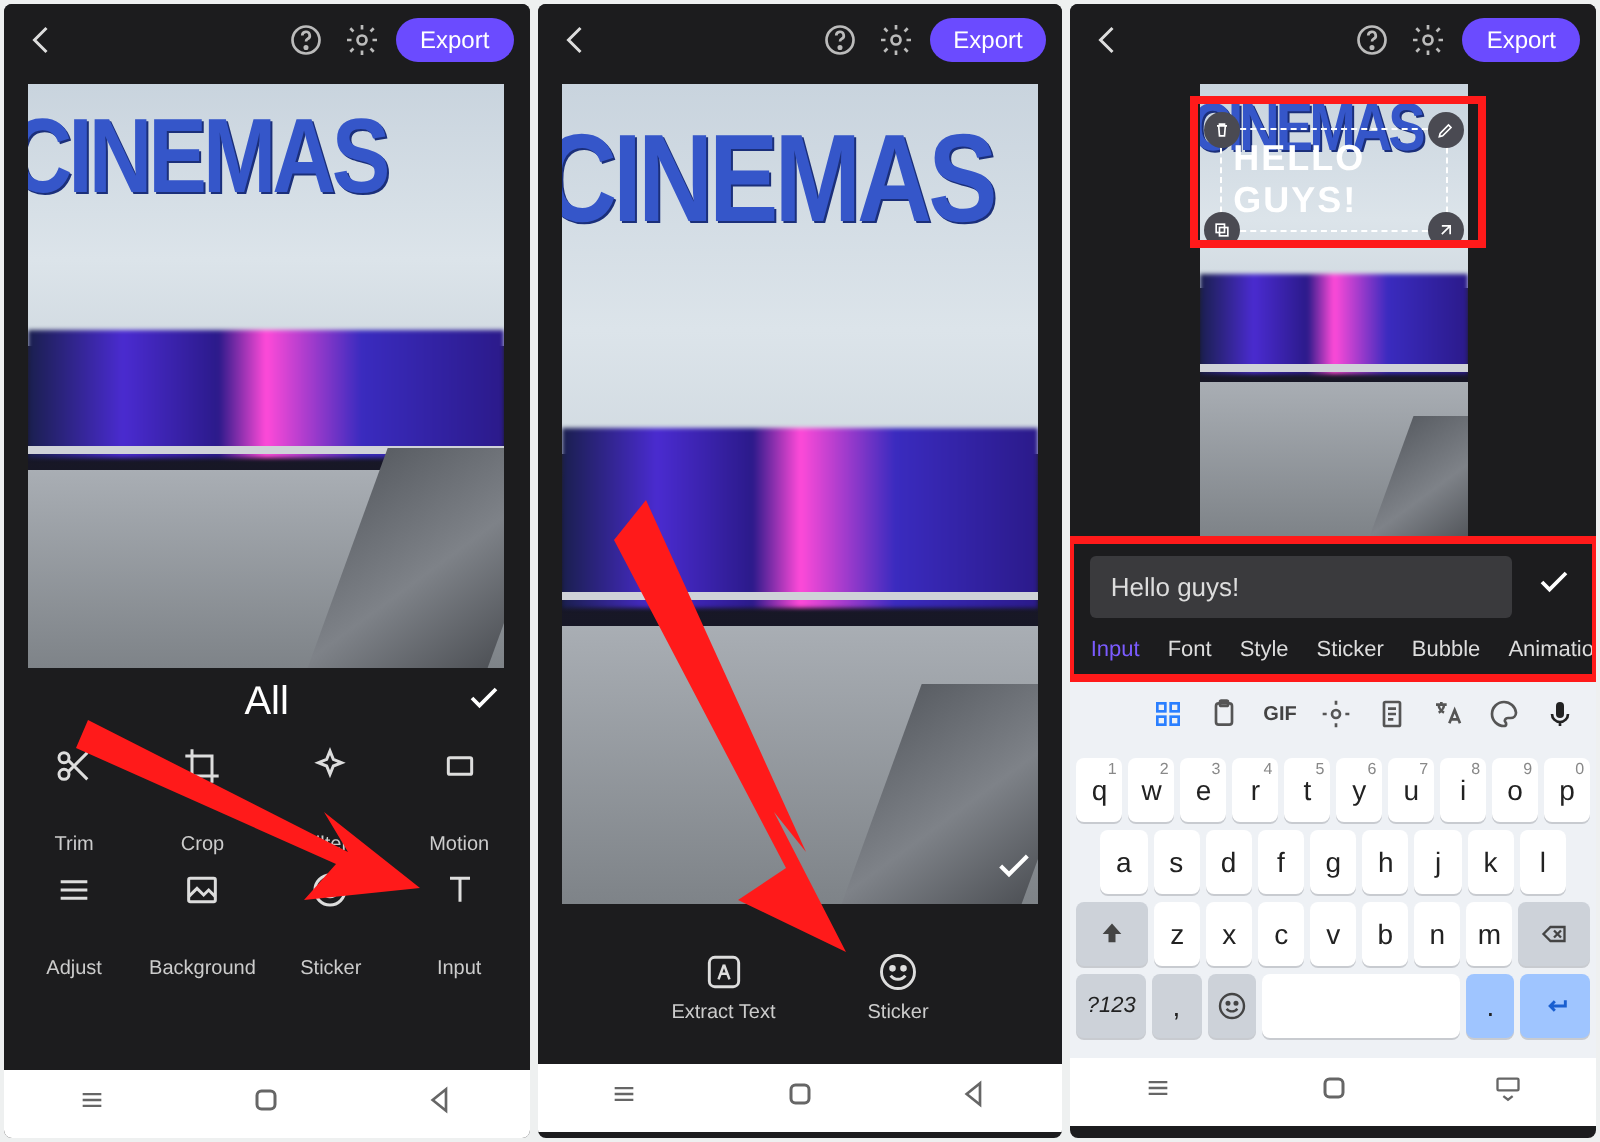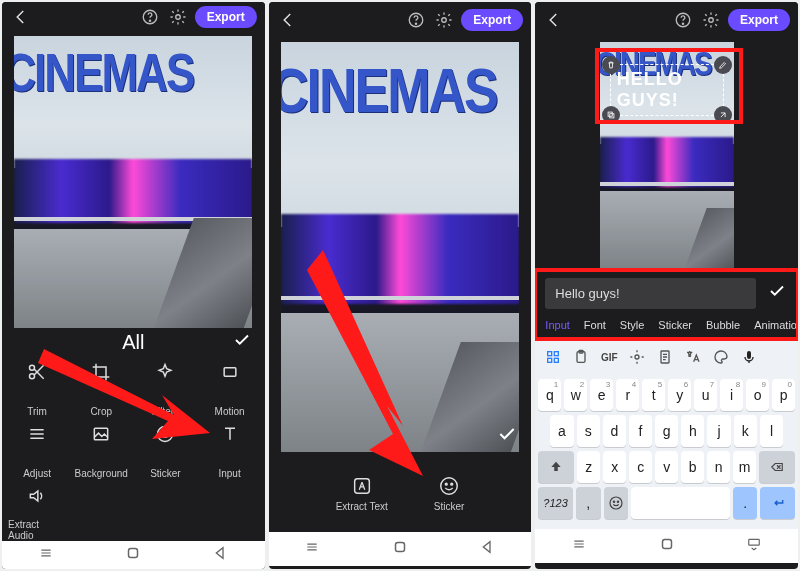--- a/index.html
+++ b/index.html
@@ -36,21 +36,21 @@
     display: flex; align-items: center; justify-content: center;
     color: #ddd;
     cursor: pointer;
   }
   .export-btn {
     background: #6b4bff;
     color: #fff;
     border-radius: 14px;
     font-size: 12px;
     padding: 4px 12px;
-    font-weight: 700;
+    font-weight: 400;
     cursor: pointer;
   }
   .preview {
     background: #1c1c1e;
     display: flex;
     align-items: flex-start;
     justify-content: center;
     position: relative;
   }
   .preview-img {
@@ -163,21 +163,21 @@
   .chk3 { position:absolute; right:12px; top:12px; color:#fff; font-size:16px;}
   .text-tabs {
     display:flex; gap:14px; margin-top:10px; font-size:11px; color:#ddd;
   }
   .text-tabs .tab { cursor:pointer; }
   .text-tabs .tab.active { color:#7b5bff; }
 
   
   .kb-sugg {
     height:36px; background:#eef1f5;
-    display:flex; align-items:center; justify-content:flex-start;
+    display:flex; align-items:center; justify-content:flex-end;
     padding:0 4px;
   }
   .kb-sugg .s {
     width:28px; height:24px; display:flex; align-items:center; justify-content:center;
     font-size:14px; color:#444;
   }
   .keyboard { background:#eef1f5; padding:4px 3px 6px; }
   .krow { display:flex; gap:3px; margin-bottom:4px; justify-content:center;}
   .key {
     background:#fff; border-radius:4px;
@@ -304,28 +304,20 @@
         </span>
       <span class="tl">Sticker</span>
     </div>
     <div class="tool">
       <span class="ti">
           <svg width="20" height="20" viewBox="0 0 24 24" fill="none" stroke="#ddd" stroke-width="1.8">
             <path d="M6 5h12M12 5v14"></path>
           </svg>
         </span>
       <span class="tl">Input</span>
-    </div>
-    <div class="tool" style="grid-column:1;">
-      <span class="ti">
-          <svg width="20" height="20" viewBox="0 0 24 24" fill="none" stroke="#ddd" stroke-width="1.8">
-            <path d="M4 14v-4h4l5-4v12l-5-4H4zM16 8a6 6 0 0 1 0 8"></path>
-          </svg>
-        </span>
-      <span class="tl">Extract Audio</span>
     </div>
 
     <div class="arrow" style="left:32px; top:-14px;">
       <svg width="180" height="110" viewBox="0 0 180 110">
           <path d="M10 6 L140 72 L128 52 L176 90 L118 96 L134 78 L4 20 Z"></path>
         </svg>
     </div>
   </div>
 
   <div class="navbar">

